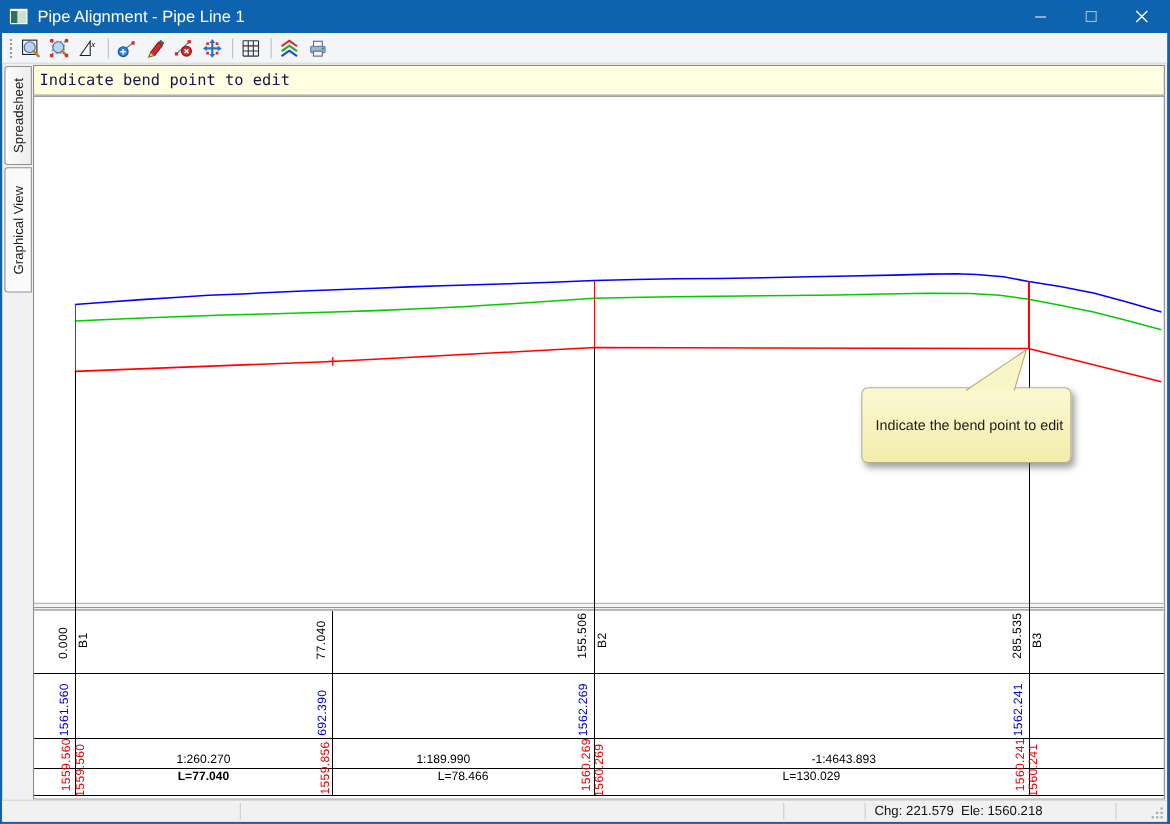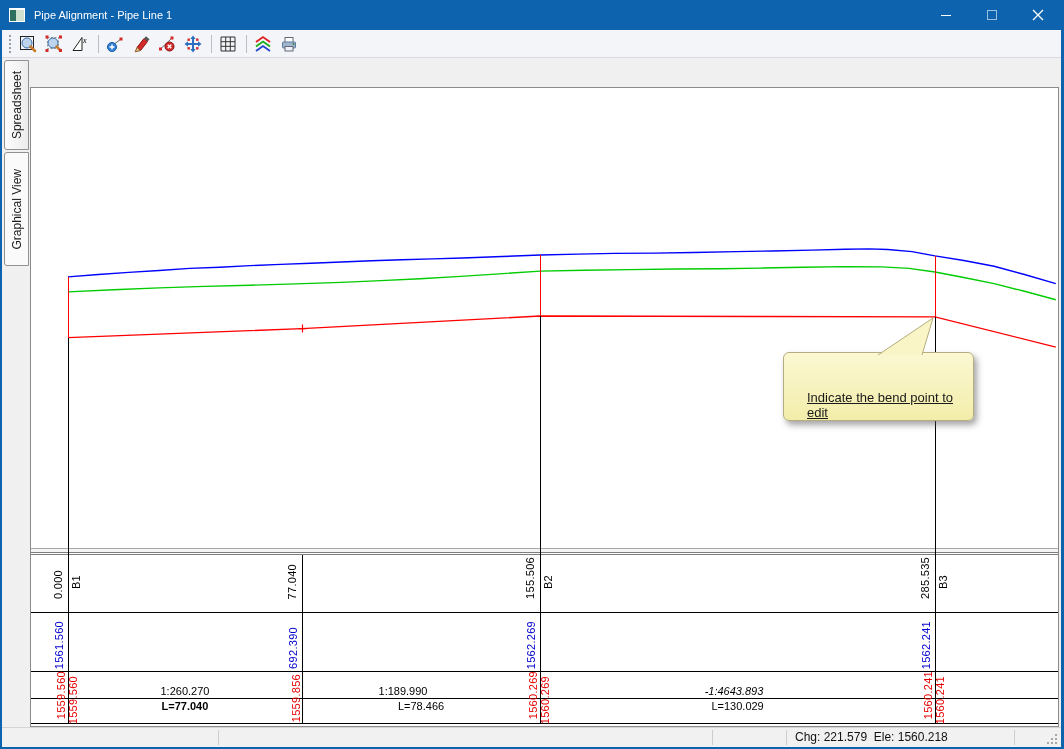--- a/index.html
+++ b/index.html
@@ -11,21 +11,21 @@
   #frame-right{right:0;top:0;width:3px;height:749px;}
   #frame-bottom{left:0;bottom:0;width:1064px;height:2px;}
 
   
   .titlebar{position:absolute;left:0;top:0;width:1064px;height:30px;background:#0d63ae;
             display:flex;align-items:center;color:#fff;}
   .app-icon{display:inline-block;width:16px;height:14px;background:#fff;padding:2px 1px 1px 1px;margin-left:9px;}
   .app-icon .inner{display:flex;width:100%;height:100%;}
   .app-icon .p1{flex:0 0 45%;background:#2f6f5f;}
   .app-icon .p2{flex:1;background:#cfe0cf;}
-  .title-text{margin-left:9px;font-size:11px;}
+  .title-text{margin-left:9px;font-size:15px;}
   .winbtns{position:absolute;right:3px;top:0;height:30px;display:flex;}
   .wbtn{width:46px;height:30px;display:flex;align-items:center;justify-content:center;cursor:default;}
 
   
   .toolbar{position:absolute;left:2px;top:30px;width:1059px;height:28px;background:#f3f5f8;
            border-bottom:1px solid #d7dade;display:flex;align-items:center;padding-left:4px;}
   .grip{width:5px;height:18px;margin:0 4px 0 1px;
         background:repeating-linear-gradient(to bottom,#9aa0a8 0 2px,transparent 2px 4px);
         background-size:2px 100%;background-repeat:no-repeat;background-position:center;}
   .tbtn{width:24px;height:24px;border:none;background:transparent;padding:1px;margin:0 1px;}
@@ -51,21 +51,21 @@
   #chart{position:absolute;left:0;top:0;}
   #labels{position:absolute;left:0;top:0;width:1064px;height:749px;pointer-events:none;}
   .vtext{position:absolute;writing-mode:vertical-rl;transform:rotate(180deg);
          font-size:11px;white-space:nowrap;letter-spacing:.3px;}
   .glab{position:absolute;font-size:11px;color:#000;white-space:nowrap;transform:translateX(-50%);}
 
   
   .tooltip-box{position:absolute;left:783px;top:352px;width:191px;height:69px;
                background:linear-gradient(to bottom,#fbf8d2,#f3edaa);border:1px solid #b5ad7f;
                border-radius:6px;box-shadow:3px 4px 6px rgba(90,90,90,.55);
-               display:flex;align-items:flex-end;padding-left:23px;font-size:13px;color:#1a1a1a;text-decoration:underline;}
+               display:flex;align-items:center;padding-left:12px;font-size:13px;color:#1a1a1a;}
   .tooltip-tail{position:absolute;left:873px;top:314px;}
 
   
   .statusbar{position:absolute;left:2px;top:727px;width:1059px;height:20px;background:#f1f1f1;
              border-top:1px solid #d4d4d4;font-size:12px;color:#111;}
   .ssep{position:absolute;top:2px;width:1px;height:15px;background:#cdcdcd;}
   .stext{position:absolute;top:0;line-height:19px;white-space:pre;}
   #status-readout{left:345px;}
   #status-position{left:793px;}
   .sgrip{position:absolute;right:2px;bottom:1px;}
@@ -193,20 +193,23 @@
     </button>
   </div>
 
   <div class="vtab" id="tab-spreadsheet">
     <span>Spreadsheet</span>
   </div>
   <div class="vtab active" id="tab-graphical">
     <span>Graphical View</span>
   </div>
 
+  <div class="msgbar">
+    <span>Indicate bend point to edit</span>
+  </div>
 
   <div class="graphpanel">
     <svg id="chart" width="1027" height="638" viewBox="31 88 1027 638">
         <rect x="31" y="548" width="1027" height="1" fill="#a8a8a8"></rect>
         <rect x="31" y="549" width="1027" height="3" fill="#f4f4f4"></rect>
         <rect x="31" y="552" width="1027" height="1" fill="#7d7d7d"></rect>
         <rect x="31" y="553" width="1027" height="1" fill="#fdfdfd"></rect>
         <rect x="31" y="554" width="1027" height="1" fill="#7d7d7d"></rect>
         <line x1="31" y1="612.5" x2="1058" y2="612.5" stroke="#000" shape-rendering="crispEdges"></line>
         <line x1="31" y1="671.5" x2="1058" y2="671.5" stroke="#000" shape-rendering="crispEdges"></line>
@@ -244,21 +247,21 @@
       <div class="vtext" style="color: rgb(230, 0, 0); left: 539px; bottom: 25px;">1560.269</div>
       <div class="vtext" style="color: rgb(0, 0, 0); left: 919px; bottom: 150px;">285.535</div>
       <div class="vtext" style="color: rgb(0, 0, 0); left: 937px; bottom: 160px;">B3</div>
       <div class="vtext" style="color: rgb(0, 0, 204); left: 920px; bottom: 80px;">1562.241</div>
       <div class="vtext" style="color: rgb(230, 0, 0); left: 922px; bottom: 30px;">1560.241</div>
       <div class="vtext" style="color: rgb(230, 0, 0); left: 934px; bottom: 25px;">1560.241</div>
       <div class="glab" style="left: 184.964px; bottom: 52px; margin-top: 32px;">1:260.270</div>
       <div class="glab" style="left: 184.964px; top: 700px; font-weight: bold;">L=77.040</div>
       <div class="glab" style="left: 403px; bottom: 52px;">1:189.990</div>
       <div class="glab" style="left: 421.057px; top: 700px;">L=78.466</div>
-      <div class="glab" style="left: 734px; bottom: 52px; font-style: italic;">-1:4643.893</div>
+      <div class="glab" style="left: 767px; bottom: 52px;">-1:4643.893</div>
       <div class="glab" style="left: 737.599px; top: 700px;">L=130.029</div>
     </div>
 
   <div class="tooltip-box">
     <span>Indicate the bend point to edit</span>
   </div>
   <svg class="tooltip-tail" width="70" height="42">
     <polygon points="5,41 49,41 60,4" fill="#f9f5c6"></polygon>
     <path d="M5,41 L60,4 M49,41 L60,4" stroke="#b5ad7f" fill="none"></path>
   </svg>

